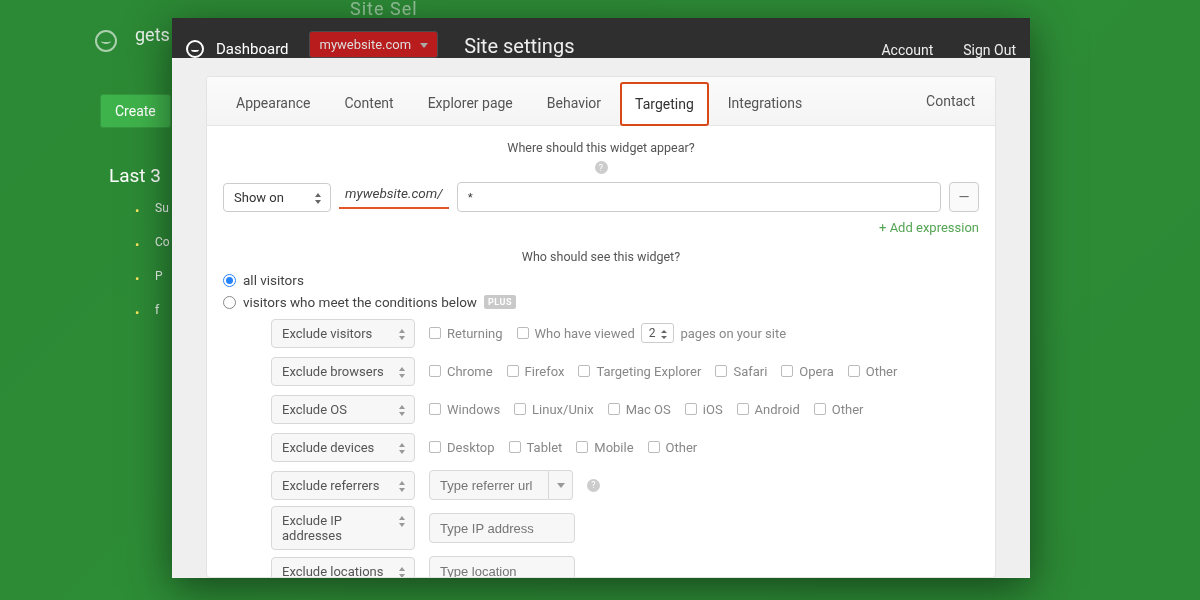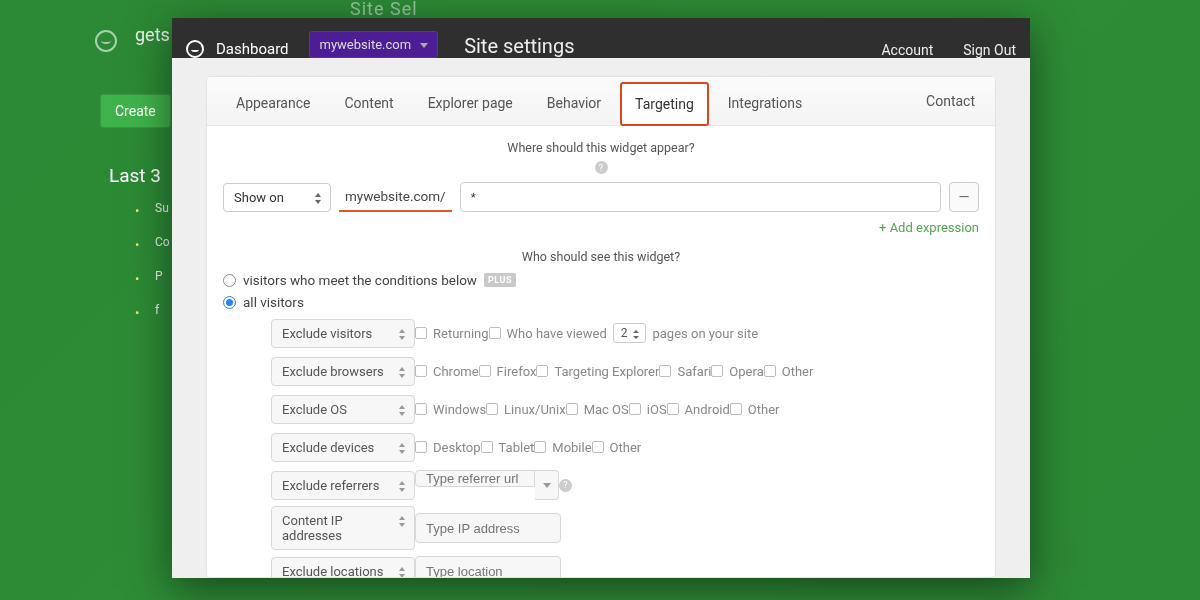--- a/index.html
+++ b/index.html
@@ -79,21 +79,21 @@
   padding: 0 14px;
   gap: 12px;
 }
 .topbar-logo {
   width: 18px; height: 18px; border: 2px solid #fff; border-radius: 50%;
   display: flex; align-items: center; justify-content: center;
 }
 .topbar-logo-inner { width: 8px; height: 5px; border-bottom: 2px solid #fff; border-radius: 50%; }
 .topbar-title { color: #fff; font-size: 15px; margin-right: 8px; }
 .site-select {
-  background: #4c1d95;
+  background: #b91c1c;
   color: #ddd;
   border: 1px solid #4a4a4a;
   border-radius: 3px;
   padding: 5px 26px 5px 10px;
   font-size: 13px;
   position: relative;
   cursor: pointer;
 }
 .site-select::after {
   content: '';
@@ -153,21 +153,21 @@
   overflow-y: auto;
   font-size: 13px;
   color: #444;
 }
 .section-label { font-size: 12.5px; color: #555; margin-bottom: 8px; display: flex; align-items: center; gap: 6px; flex-direction: column;}
 .help-icon {
   width: 13px; height: 13px; border-radius: 50%; background: #ccc; color: #fff;
   font-size: 9px; display: inline-flex; align-items: center; justify-content: center;
   cursor: help;
 }
-.expression-row { display: flex; gap: 8px; align-items: flex-end; margin-bottom: 6px; }
+.expression-row { display: flex; gap: 8px; align-items: center; margin-bottom: 6px; }
 .select-box {
   background: #fff;
   border: 1px solid #ccc;
   border-radius: 4px;
   padding: 6px 22px 6px 10px;
   font-size: 13px;
   color: #333;
   position: relative;
   cursor: pointer;
   min-width: 108px;
@@ -189,20 +189,21 @@
   border-left: 3px solid transparent;
   border-right: 3px solid transparent;
   border-top: 4px solid #666;
 }
 .domain-text {
   font-size: 13.5px;
   color: #444;
   padding: 0 6px;
   border-bottom: 2px solid #e35427;
   padding-bottom: 6px;
+  font-style: italic;
 }
 .url-input {
   flex: 1;
   border: 1px solid #ccc;
   border-radius: 4px;
   padding: 6px 10px;
   font-size: 13px;
   color: #333;
   height: 30px;
 }
@@ -222,21 +223,21 @@
   width: 13px; height: 13px; border: 1px solid #888; border-radius: 50%;
   display: inline-flex; align-items: center; justify-content: center; cursor: pointer;
   background: #fff;
 }
 .radio.checked { border-color: #2683ff; }
 .radio.checked::after { content:''; width: 7px; height: 7px; background: #2683ff; border-radius: 50%; }
 .plus-badge {
   background: #c9c9c9; color: #fff; font-size: 9px; font-weight: bold;
   padding: 2px 4px; border-radius: 2px; letter-spacing: 0.5px;
 }
-.condition-row { display: flex; align-items: center; margin: 4px 0 4px 16px; min-height: 34px; padding-left: 32px; }
+.condition-row { display: flex; align-items: center; gap: 14px; margin: 4px 0 4px 16px; min-height: 34px; padding-left: 32px; }
 .checkbox {
   width: 12px; height: 12px; border: 1px solid #bbb; border-radius: 2px;
   display: inline-block; cursor: pointer; background: #fff;
 }
 .chk-label { font-size: 13px; color: #888; display: flex; align-items: center; gap: 6px; }
 .mini-select {
   border: 1px solid #ccc; border-radius: 3px;
   padding: 2px 18px 2px 7px; font-size: 12px; color: #555;
   position: relative; cursor: pointer; background: #fff;
 }
@@ -271,21 +272,21 @@
   border-left: 3px solid transparent; border-right: 3px solid transparent;
   border-top: 4px solid #999;
 }
 .filter-input {
   background: #f7f7f7; border: 1px solid #d8d8d8; border-radius: 4px;
   padding: 6px 10px; font-size: 13px; color: #999; width: 146px; height: 30px;
 }
 .filter-input-group { display: flex; }
 .filter-input-main {
   background: #f7f7f7; border: 1px solid #d8d8d8; border-radius: 4px 0 0 4px;
-  padding: 6px 10px; font-size: 13px; color: #999; width: 120px; height: 17px;
+  padding: 6px 10px; font-size: 13px; color: #999; width: 120px; height: 30px;
 }
 .filter-input-add {
   background: #f7f7f7; border: 1px solid #d8d8d8; border-left: none;
   border-radius: 0 4px 4px 0; width: 24px; height: 30px;
   display: flex; align-items: center; justify-content: center;
   position: relative;
 }
 .filter-input-add::after {
   content: ''; border-left: 4px solid transparent; border-right: 4px solid transparent;
   border-top: 5px solid #999;
@@ -363,28 +364,28 @@
           <span class="domain-text">mywebsite.com/</span>
           <input class="url-input" value="*" style="">
           <div class="remove-btn">—</div>
         </div>
 
         <div class="add-expression">+ Add expression</div>
 
         <div class="section-label">Who should see this widget?</div>
 
         <div class="radio-row">
+          <span class="radio checked"></span>
+          <span>all visitors</span>
+        </div>
+
+        <div class="radio-row">
           <span class="radio"></span>
           <span>visitors who meet the conditions below</span>
           <span class="plus-badge">PLUS</span>
-        </div>
-
-        <div class="radio-row">
-          <span class="radio checked"></span>
-          <span>all visitors</span>
         </div>
 
         <div class="condition-row">
           <div class="filter-select">Exclude visitors</div>
           <label class="chk-label">
               <span class="checkbox"></span>
               <span>Returning</span>
             </label>
           <label class="chk-label">
             <span class="checkbox"></span>
@@ -473,21 +474,21 @@
         <div class="condition-row">
           <div class="filter-select">Exclude referrers</div>
           <div class="filter-input-group">
             <input class="filter-input-main" placeholder="Type referrer url" style="">
             <div class="filter-input-add"></div>
           </div>
           <span class="help-icon">?</span>
         </div>
 
         <div class="condition-row">
-          <div class="filter-select">Content IP addresses</div>
+          <div class="filter-select">Exclude IP addresses</div>
           <input class="filter-input" placeholder="Type IP address" style="">
         </div>
 
         <div class="condition-row" style="position:relative">
           <div class="filter-select">Exclude locations</div>
           <input class="filter-input" placeholder="Type location" style="">
           <div class="tooltip" style="left:66px; top:30px;">ExpressVPN</div>
         </div>
 
         <div class="divider-line"></div>

